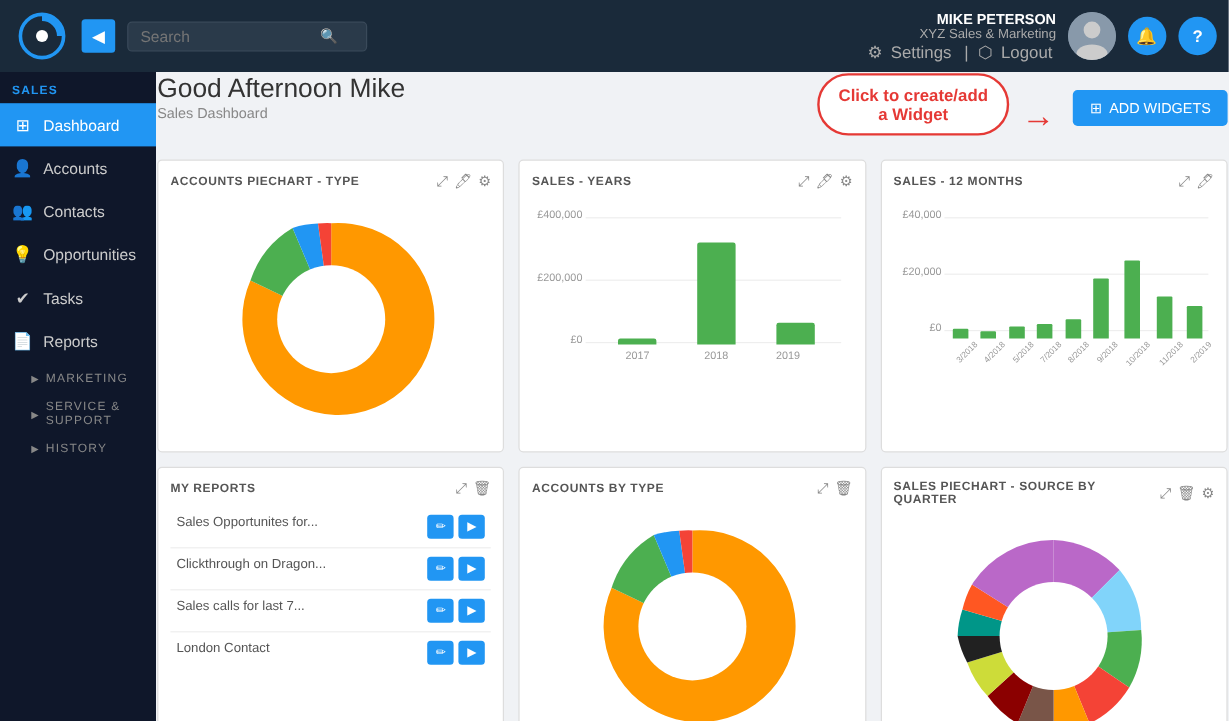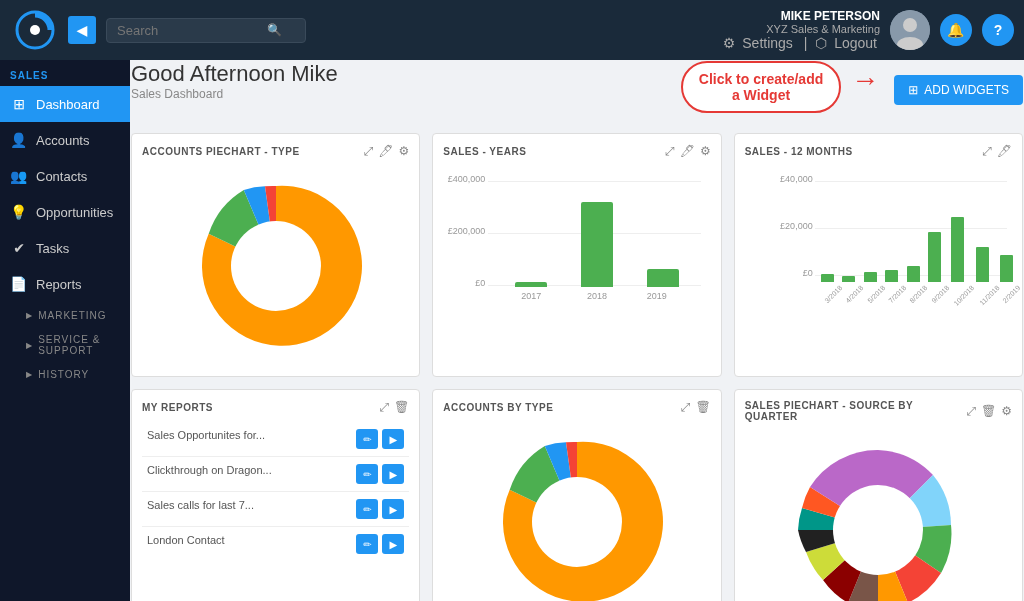--- a/index.html
+++ b/index.html
@@ -177,21 +177,21 @@
       display: flex;
       align-items: center;
       gap: 6px;
       white-space: nowrap;
     }
 
     
     .callout-container {
       position: relative;
       display: flex;
-      align-items: flex-start;
+      align-items: flex-end;
       gap: 10px;
       margin-bottom: 5px;
     }
     .callout-bubble {
       border: 2px solid #e53935;
       border-radius: 50px;
       padding: 8px 16px;
       background: white;
       position: relative;
     }
@@ -440,21 +440,21 @@
       </div>
 
       <div class="widget-card">
         <div class="widget-header">
           <span class="widget-title">SALES - 12 MONTHS</span>
           <div class="widget-actions">
             <span>⤢</span>
             <span>🖊</span>
           </div>
         </div>
-        <div style="position:relative; height:160px; padding: 5px 5px 35px 42px; margin-left: 28px;">
+        <div style="position:relative; height:160px; padding: 5px 5px 35px 42px;">
           <div style="position:absolute; left:0; top:8px; font-size:9px; color:#999; width:40px; text-align:right;">£40,000</div>
           <div style="position:absolute; left:0; top:55px; font-size:9px; color:#999; width:40px; text-align:right;">£20,000</div>
           <div style="position:absolute; left:0; top:102px; font-size:9px; color:#999; width:40px; text-align:right;">£0</div>
           <div style="position:absolute; left:42px; right:5px; top:15px; border-top:1px solid #eee;"></div>
           <div style="position:absolute; left:42px; right:5px; top:62px; border-top:1px solid #eee;"></div>
           <div style="position:absolute; left:42px; right:5px; top:109px; border-top:1px solid #eee;"></div>
           <div style="position:absolute; bottom:35px; left:44px; right:5px; display:flex; align-items:flex-end; justify-content:space-around; height:80px;">
             <div style="display:flex;flex-direction:column;align-items:center;gap:2px;">
               <div style="width:13px;height:8px;background:#4CAF50;border-radius:1px 1px 0 0;"></div>
               <div style="font-size:7px;color:#999;transform:rotate(-45deg);white-space:nowrap;transform-origin:top right;">3/2018</div>

